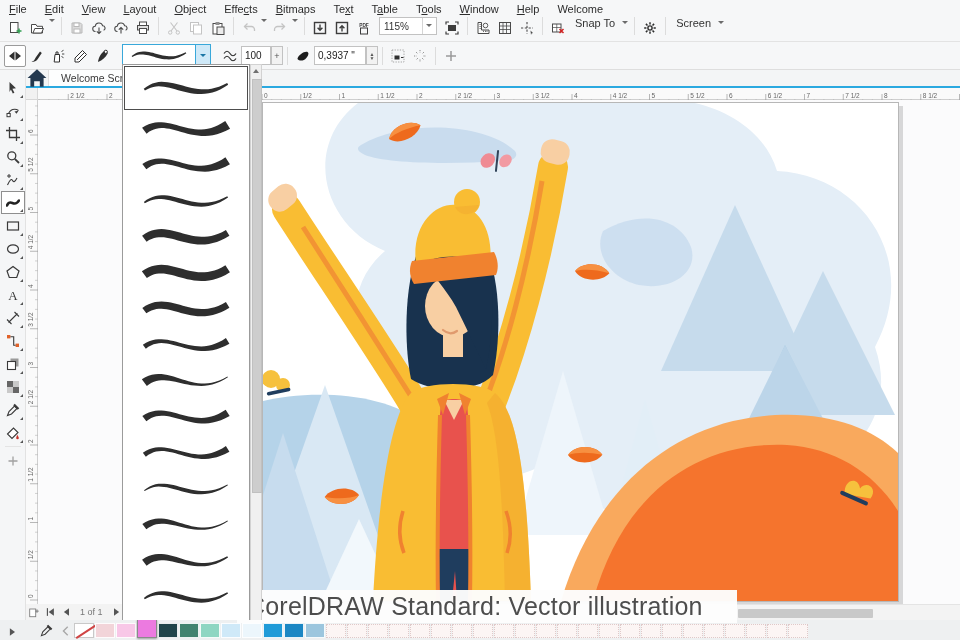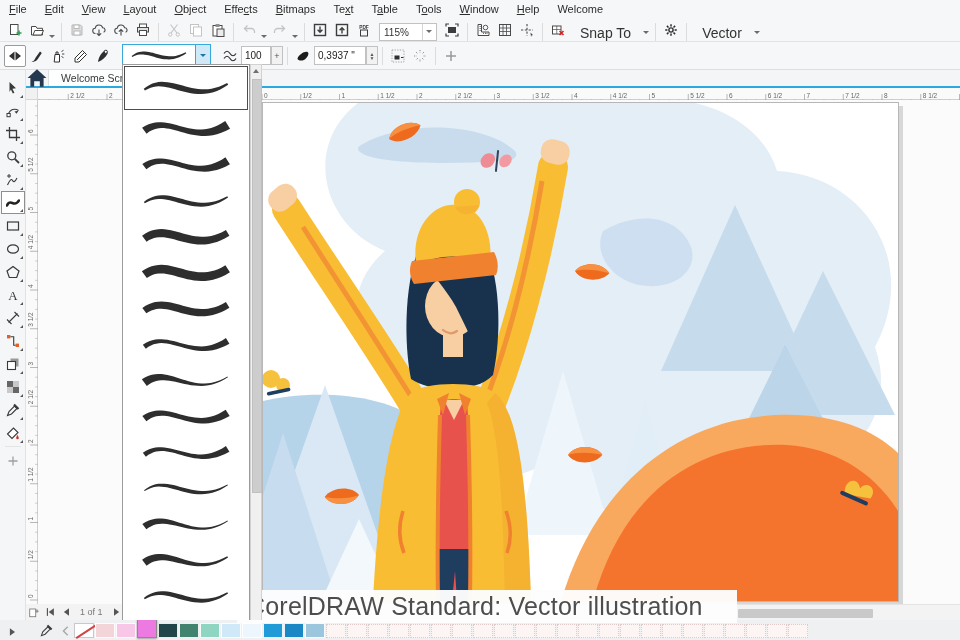--- a/index.html
+++ b/index.html
@@ -6,29 +6,29 @@
   #app{position:relative;width:960px;height:640px;background:#f2f3f4;overflow:hidden;
        font-family:"Liberation Sans",sans-serif;color:#333;}
   .abs{position:absolute;}
   
   #menubar{left:0;top:0;width:960px;height:17px;background:#f6f7f8;border-bottom:1px solid #e3e3e3;
            display:flex;align-items:center;font-size:11px;}
   .menu-item{padding:0 9px;cursor:default;color:#2c2c2c;}
   .menu-item u{text-decoration:underline;}
   
   #toolbar{left:0;top:17px;width:960px;height:25px;background:#f6f7f8;border-bottom:1px solid #e3e3e3;
-           display:flex;align-items:flex-end;padding-left:4px;box-sizing:border-box;}
+           display:flex;align-items:flex-start;padding-left:4px;box-sizing:border-box;}
   #propbar{left:0;top:42px;width:960px;height:28px;background:#f6f7f8;border-bottom:1px solid #dedede;
            display:flex;align-items:center;padding-left:4px;box-sizing:border-box;}
   .tbtn{width:22px;height:22px;display:flex;align-items:center;justify-content:center;border-radius:2px;flex:0 0 auto;}
   .tbtn svg{width:14px;height:14px;}
   .tbtn.active{border:1px solid #9b9b9b;background:#fff;width:20px;height:20px;}
   .sep{width:1px;height:18px;background:#dcdcdc;margin:0 4px;flex:0 0 auto;}
   .caret{width:0;height:0;border:3px solid transparent;border-top-color:#6b6b6b;margin:2px 2px 0 1px;flex:0 0 auto;}
-  .tlabel{font-size:14px;color:#333;margin:0 11px;}
+  .tlabel{font-size:11px;color:#333;margin:0 6px;}
   .combo{height:18px;background:#fff;border:1px solid #c2c2c2;display:flex;align-items:center;
          font-size:10px;padding-left:4px;box-sizing:border-box;}
   .combo .arrow{margin-left:auto;width:13px;height:100%;border-left:1px solid #d5d5d5;
                 display:flex;align-items:center;justify-content:center;}
   .numbox{height:19px;background:#fff;border:1px solid #c2c2c2;font-size:10px;padding:0 3px;
           box-sizing:border-box;font-family:"Liberation Sans",sans-serif;color:#222;}
   .spin{width:12px;height:19px;border:1px solid #c2c2c2;background:#f2f2f2;display:flex;flex-direction:column;
         align-items:center;justify-content:center;font-size:5px;color:#555;line-height:4px;box-sizing:border-box;}
   #strokeCombo{width:87px;height:22px;border:1px solid #39a8da;background:#fff;display:flex;margin-left:8px;}
   #strokeCombo .prev{flex:1;display:flex;align-items:center;justify-content:center;}
@@ -255,21 +255,21 @@
           <path d="M7 1.2v2.2M7 10.6v2.2M1.2 7h2.2M10.6 7h2.2M2.9 2.9l1.6 1.6M9.5 9.5l1.6 1.6M11.1 2.9L9.5 4.5M4.5 9.5l-1.6 1.6" stroke="#2d2d2d" stroke-width="1.5"></path>
         </svg>
       </div>
       <div class="sep"></div>
       <div style="display: flex; align-items: center;">
         <svg viewBox="0 0 14 14">
           <rect x="1.5" y="2" width="11" height="10" fill="#fff" stroke="#4a4a4a"></rect>
           <path d="M1.5 2h11v2.6h-11z" fill="#4a4a4a"></path>
           <path d="M4 7.5h6M4 9.8h4" stroke="#4a4a4a" fill="none"></path>
         </svg>
-        <span class="tlabel">Vector</span>
+        <span class="tlabel">Screen</span>
         <span class="caret"></span>
       </div>
     </div>
 
   <div id="propbar" class="abs">
       <div class="tbtn active">
         <svg viewBox="0 0 14 14">
           <path d="M1 7l5.5-4.5v9zM13 7L7.5 2.5v9z" fill="#2f2f2f"></path>
         </svg>
       </div>

